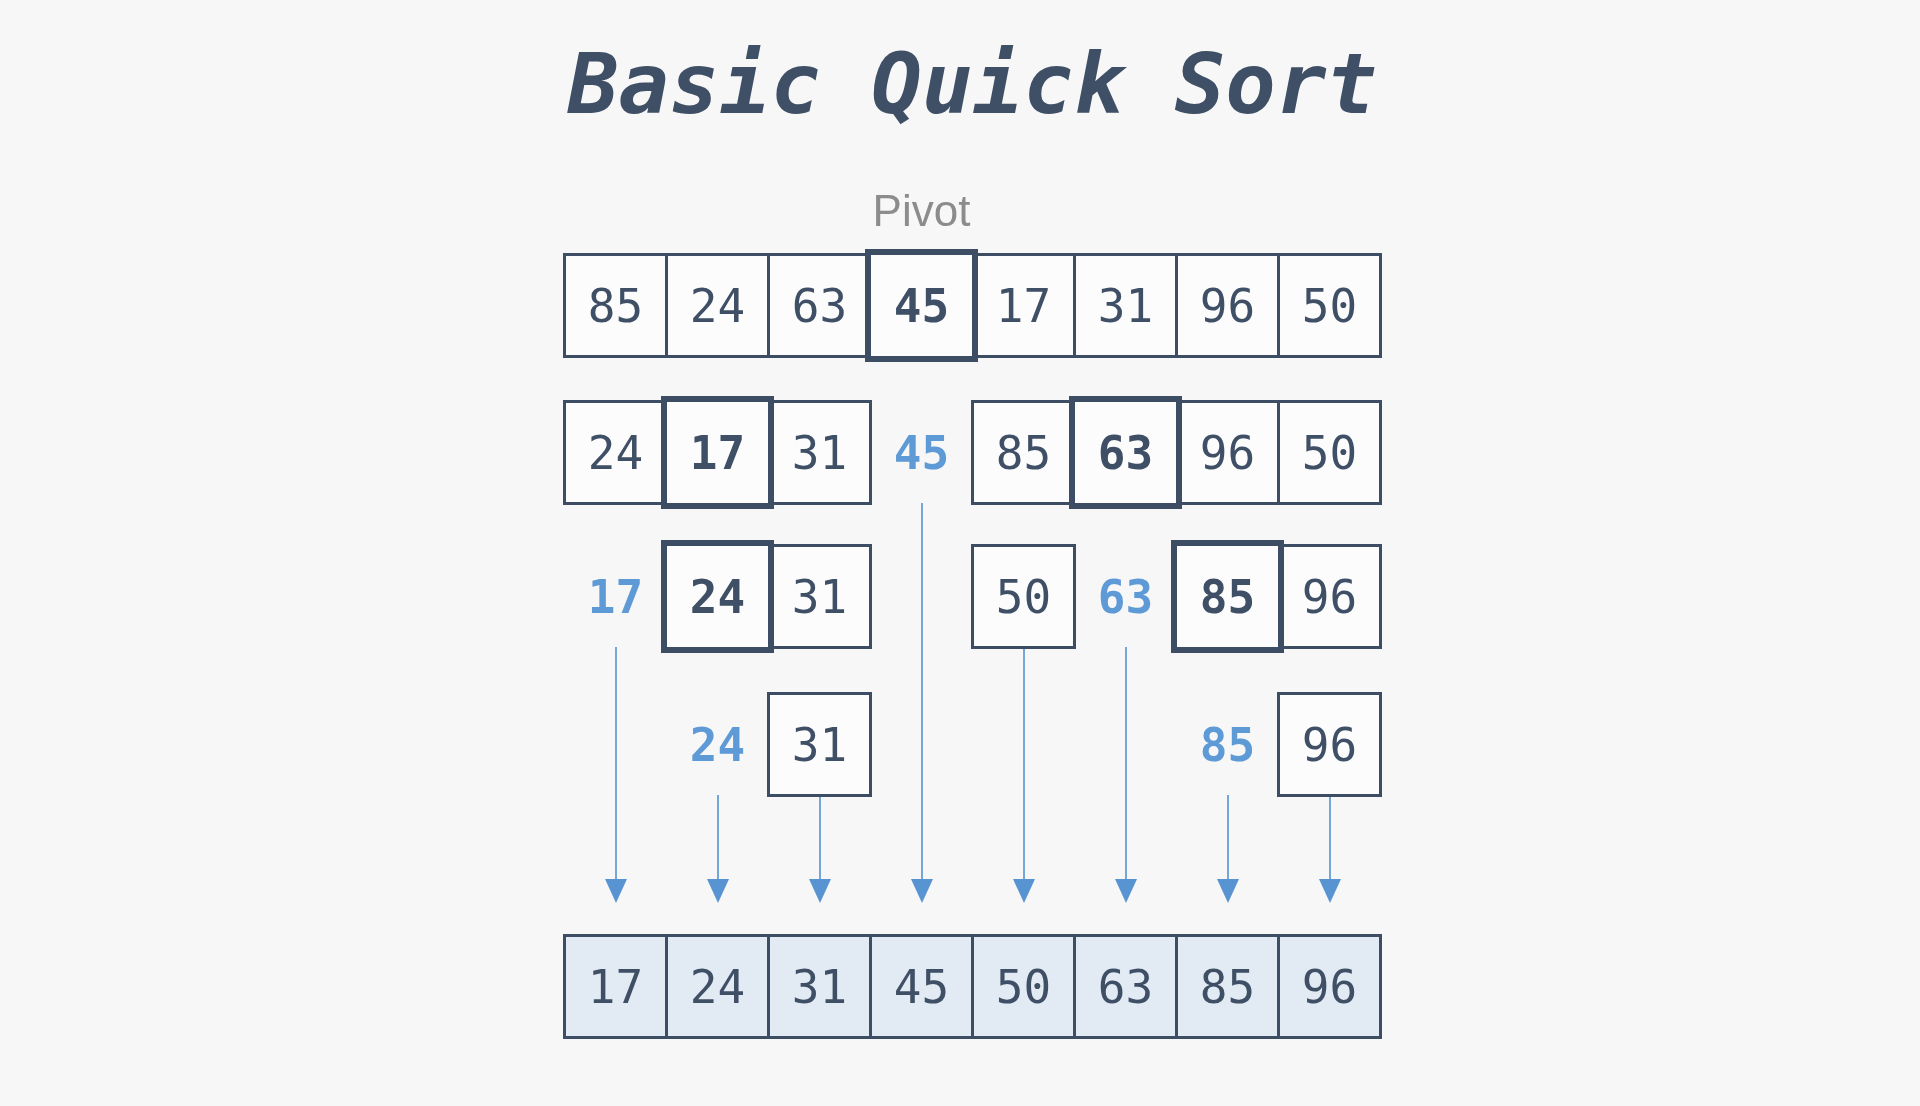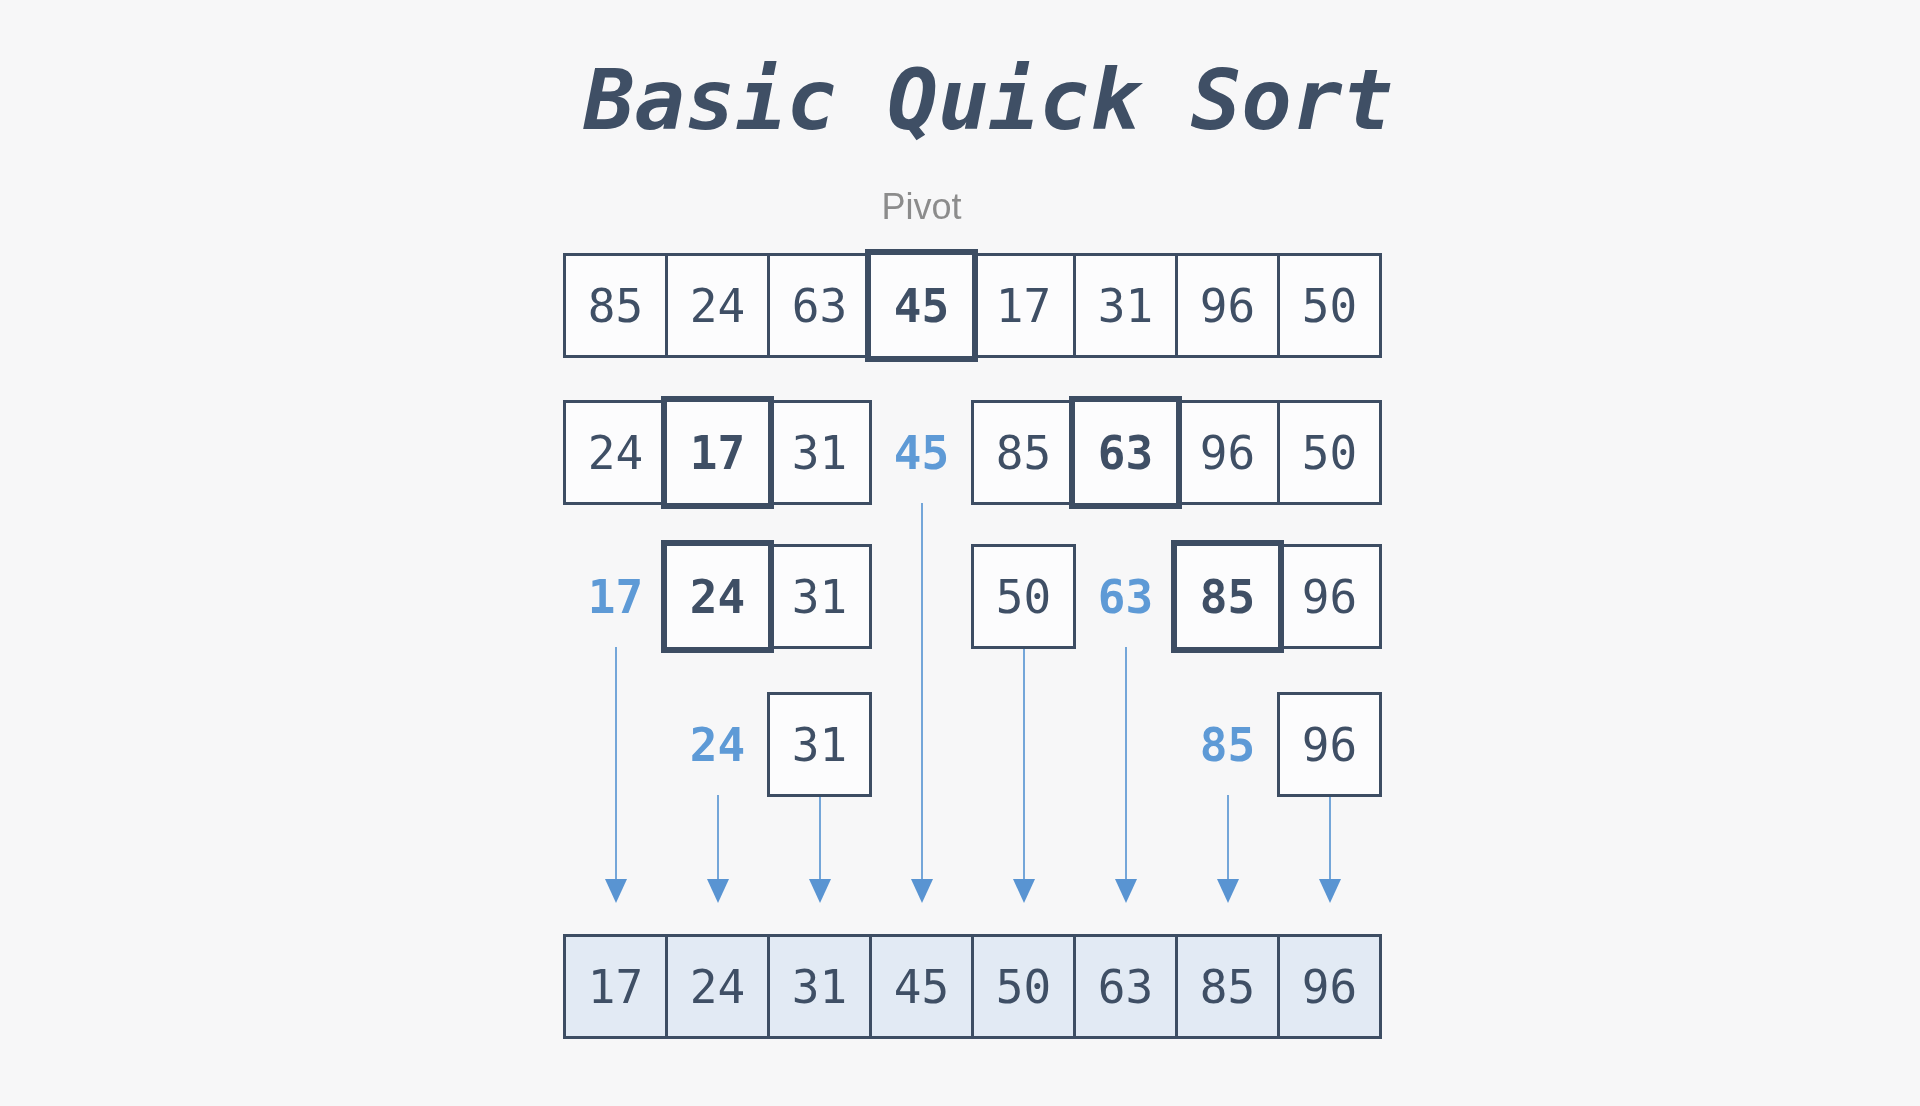--- a/index.html
+++ b/index.html
@@ -19,35 +19,35 @@
     position:relative;
     width:1920px;height:1106px;
     background:var(--page-bg);
     overflow:hidden;
     font-family:"DejaVu Sans Mono",monospace;
   }
   .title{
     position:absolute;
     top:34px;
     transform:translateX(-50%);
-    margin:16px;
+    margin:0;
     font-family:"DejaVu Sans Mono",monospace;
     font-size:84px;
     line-height:100px;
     font-weight:bold;
     font-style:italic;
     color:var(--ink);
     white-space:nowrap;
   }
   .pivot-label{
     position:absolute;
     top:186px;
     transform:translateX(-50%);
     font-family:"Liberation Sans","DejaVu Sans",sans-serif;
-    font-size:36px;
+    font-size:44px;
     color:var(--label-gray);
     white-space:nowrap;
   }
   .cell{
     position:absolute;
     box-sizing:border-box;
     border:3px solid var(--border);
     background:var(--cell-bg);
     display:flex;align-items:center;justify-content:center;
     font-size:46px;

